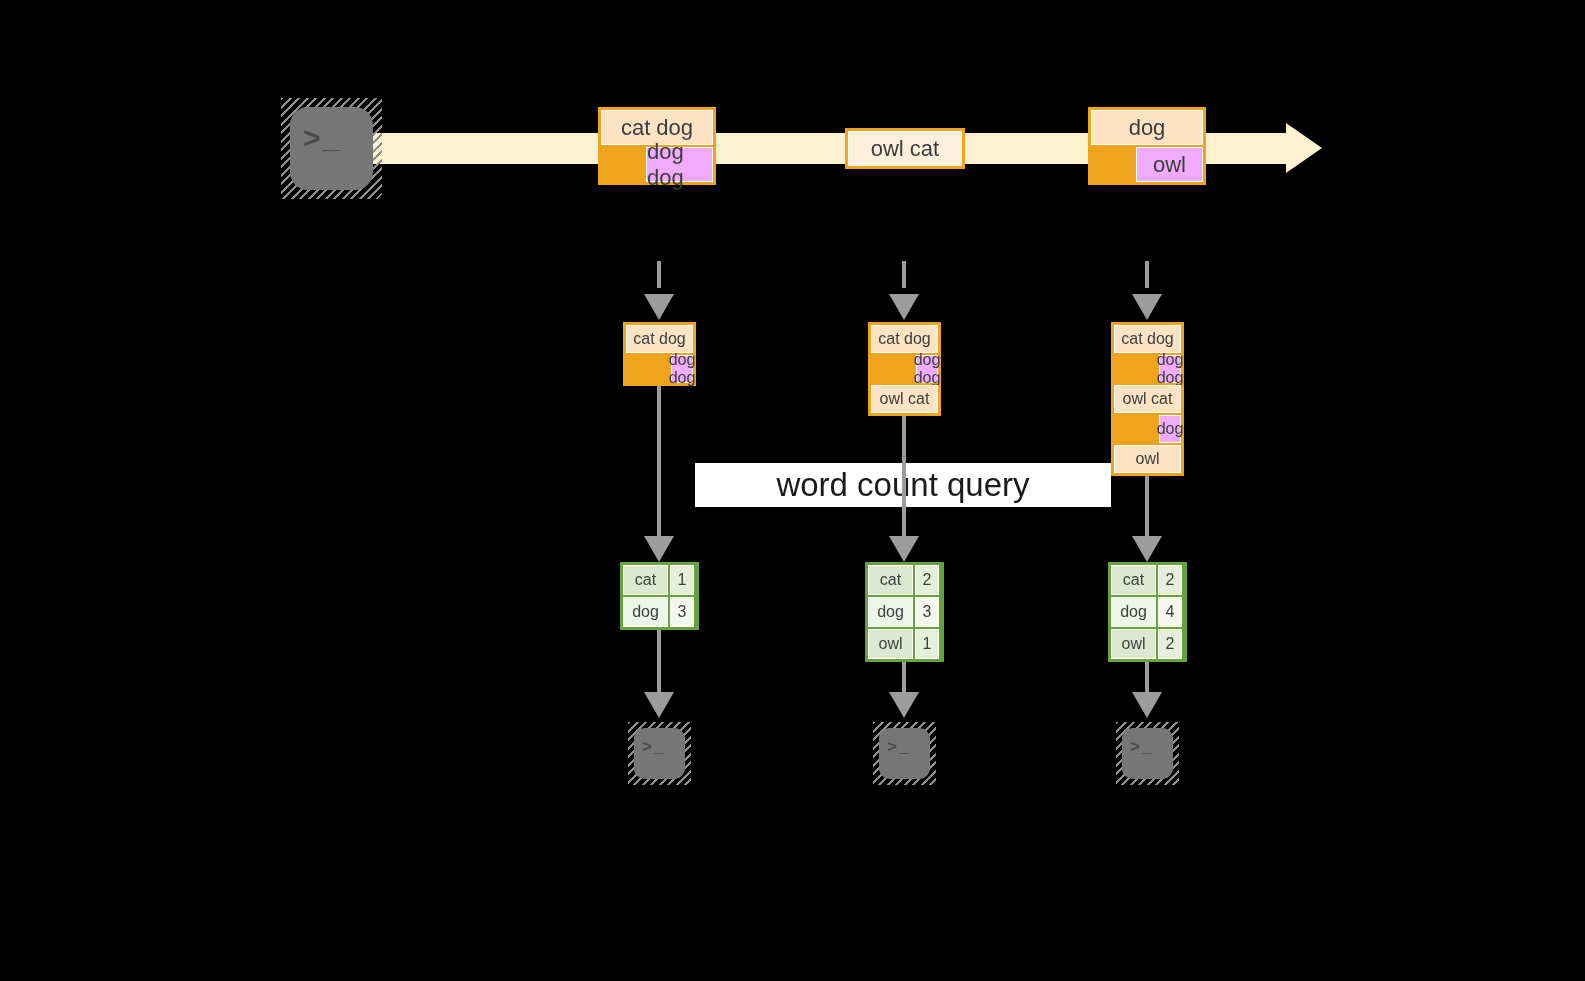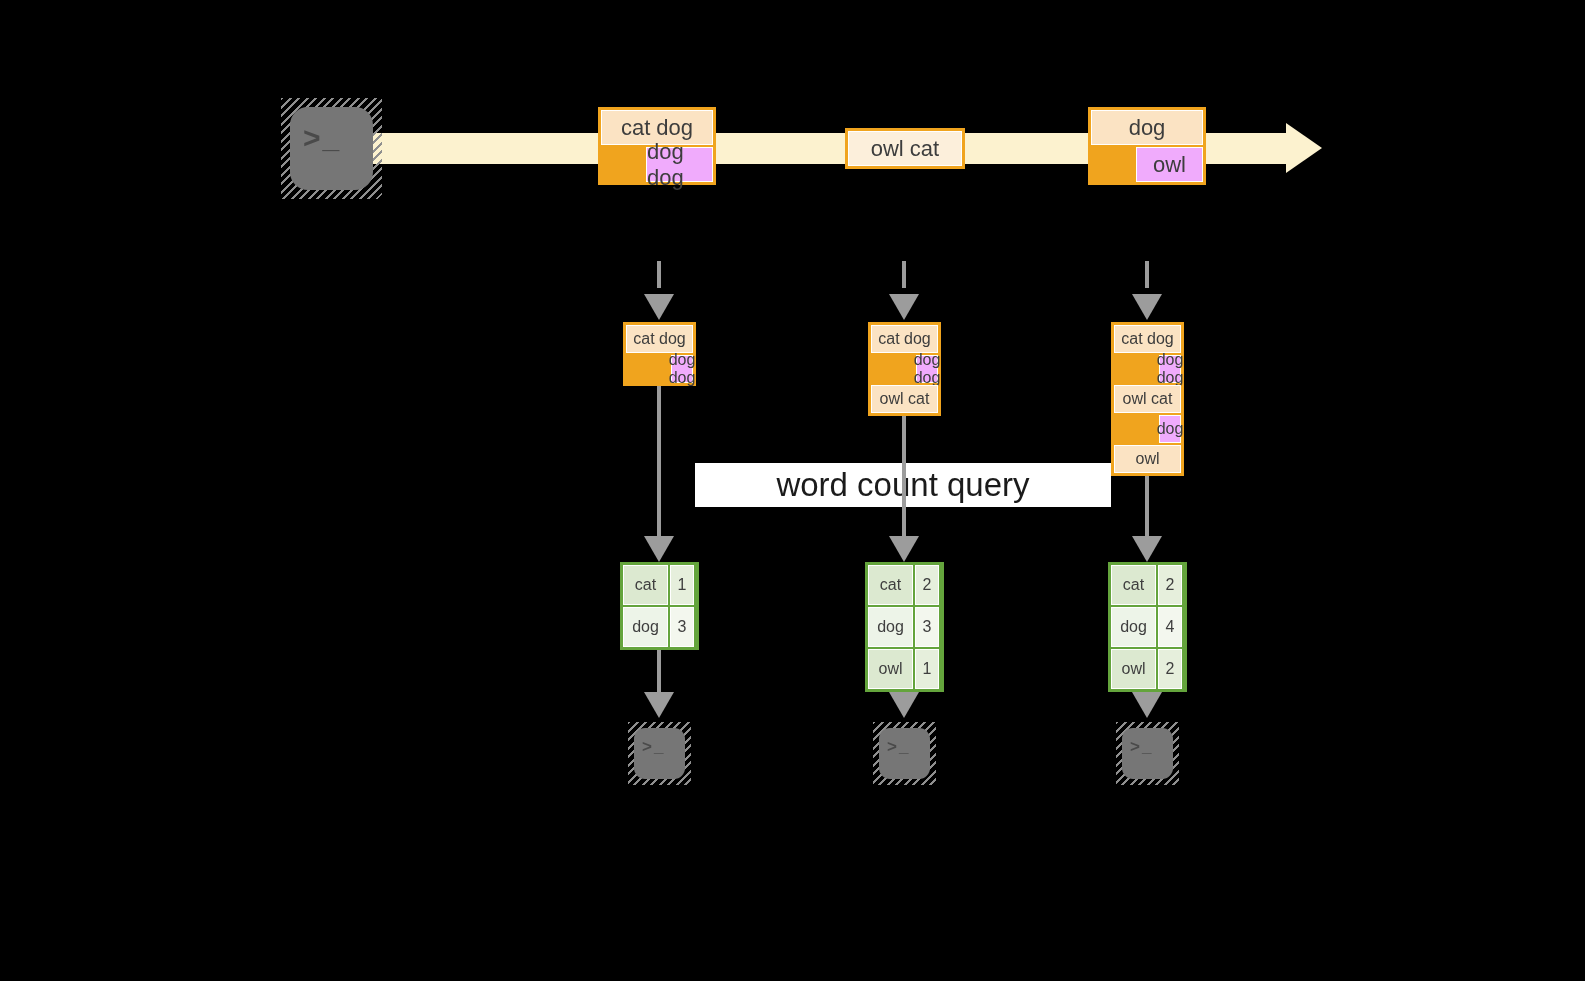--- a/index.html
+++ b/index.html
@@ -26,21 +26,21 @@
   .cell{border:1px solid #ffffff;display:flex;align-items:center;justify-content:center;
     color:#3d3d3d;box-sizing:border-box;}
   .s-cell{height:35px;font-size:22px;}
   .st-cell{height:28px;font-size:16px;}
   .fillA{background:#FBE3C3;}
   .fillB{background:#f0abfc;margin-left:45px;}
   .fillC{background:#FCEFDB;}
   
   .gtable{position:absolute;background:#64A43C;padding:3px;display:grid;
     grid-template-columns:45px 24px;gap:2px;box-sizing:border-box;width:79px;z-index:3;}
-  .g-cell{border:1px solid #ffffff;height:40px;display:flex;align-items:center;justify-content:center;
+  .g-cell{border:1px solid #ffffff;height:30px;display:flex;align-items:center;justify-content:center;
     font-size:16px;color:#3f3f3f;box-sizing:border-box;}
   .gw1{background:#DCE9D0;} .gc1{background:#E6EFDC;}
   .gw2{background:#EDF4E8;} .gc2{background:#F3F7EE;}
   
   .vline{position:absolute;width:4px;background:#9C9C9C;z-index:2;}
   .ahead{position:absolute;width:0;height:0;z-index:2;
     border-left:15px solid transparent;border-right:15px solid transparent;border-top:26px solid #9C9C9C;}
   
   .queryband{position:absolute;left:695px;top:463px;width:416px;height:44px;background:#ffffff;z-index:1;
     display:flex;align-items:center;justify-content:center;font-size:33px;color:#1b1b1b;}

